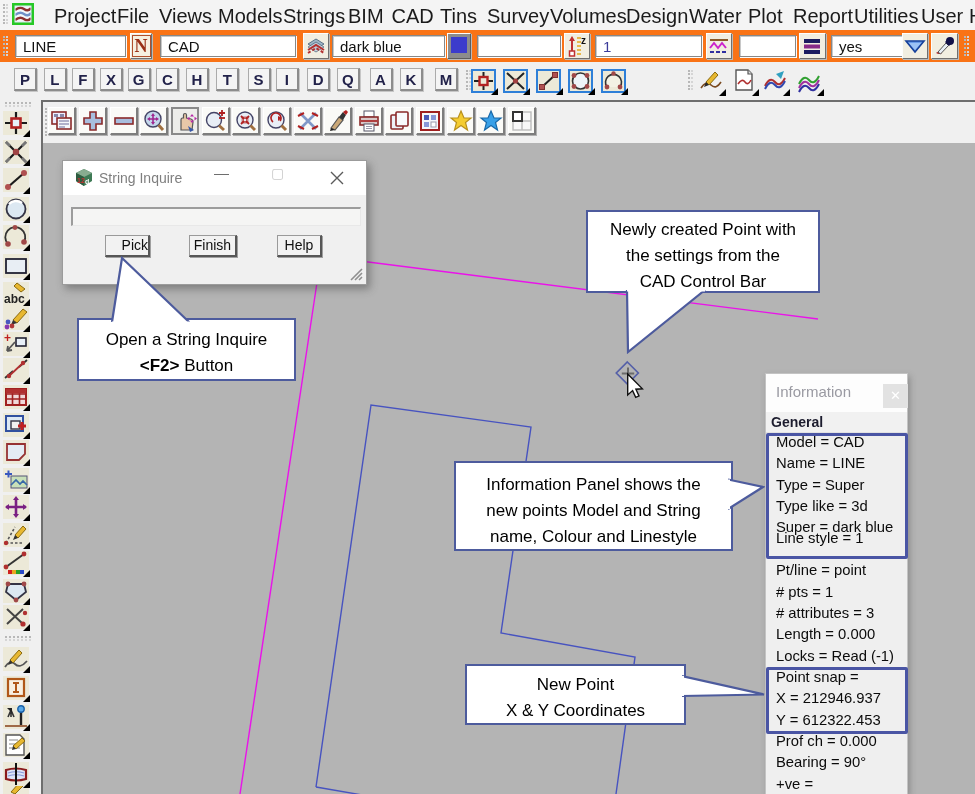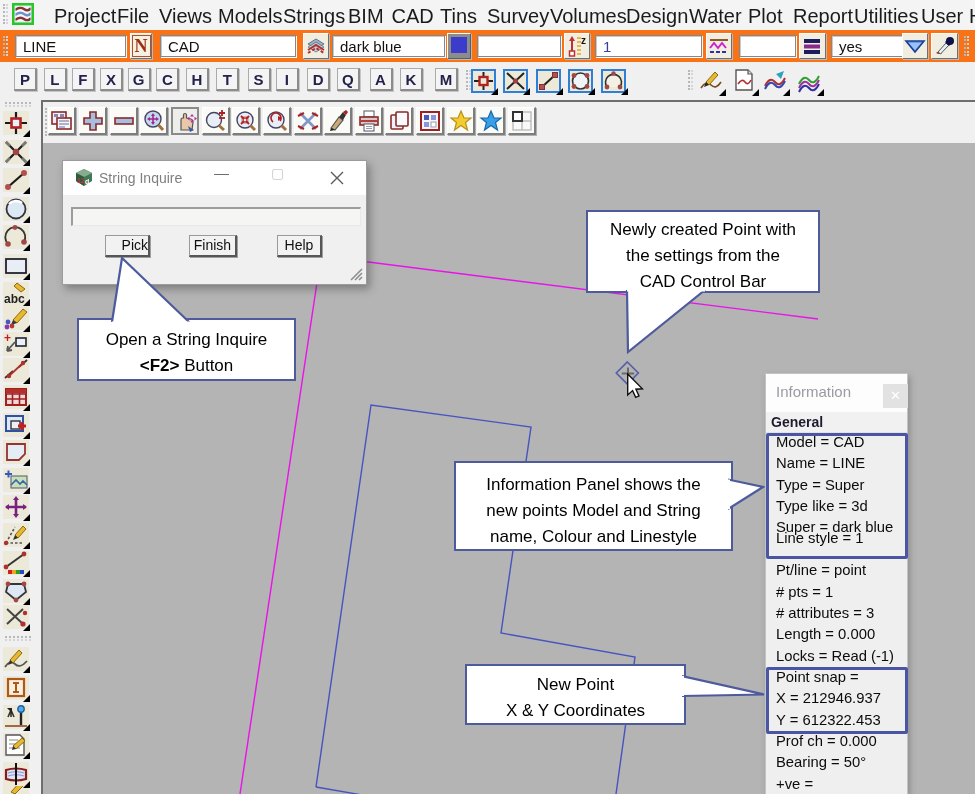--- a/index.html
+++ b/index.html
@@ -597,18 +597,18 @@
     <div class="row" style="top:155px;">Line style = 1</div>
     <div class="row" style="top:187.1px;">Pt/line = point</div>
     <div class="row" style="top:208.5px;"># pts = 1</div>
     <div class="row" style="top:229.8px;"># attributes = 3</div>
     <div class="row" style="top:251.2px;">Length = 0.000</div>
     <div class="row" style="top:272.5px;">Locks = Read (-1)</div>
     <div class="row" style="top:293.9px;">Point snap =</div>
     <div class="row" style="top:315.2px;">X = 212946.937</div>
     <div class="row" style="top:336.6px;">Y = 612322.453</div>
     <div class="row" style="top:357.9px;">Prof ch = 0.000</div>
-    <div class="row" style="top:379.2px;">Bearing = 50°</div>
+    <div class="row" style="top:379.2px;">Bearing = 90°</div>
     <div class="row" style="top:400.6px;">+ve =</div>
 </div>
 
 <div class="ibox" style="left:766px; top:433px; height:126px;"></div>
 <div class="ibox" style="left:766px; top:667px; height:67px;"></div>
 
 </body></html>

